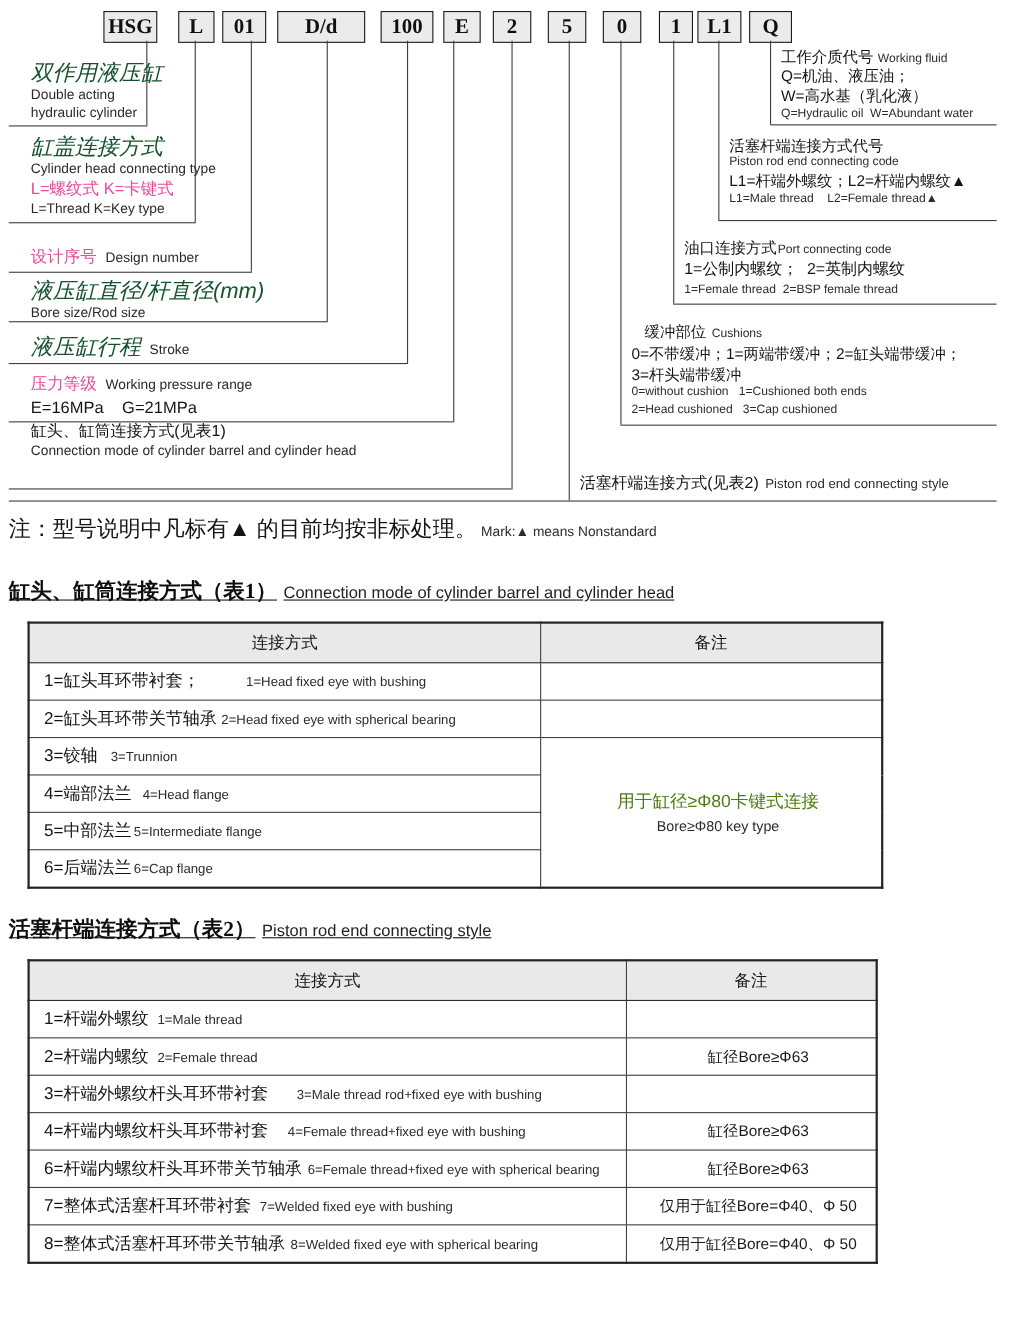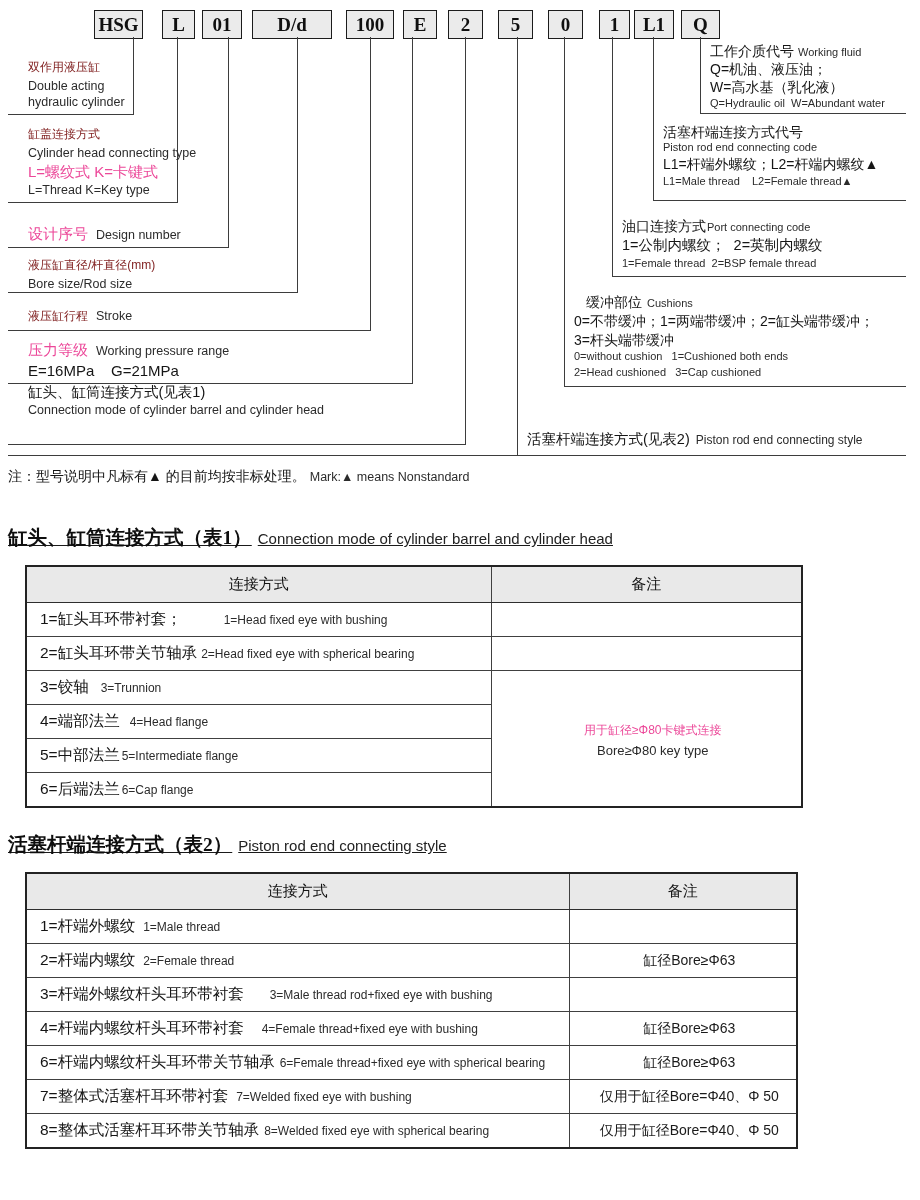--- a/index.html
+++ b/index.html
@@ -7,49 +7,49 @@
         font-family:"Liberation Sans",sans-serif;color:#1a1a1a;}
   
   .box{position:absolute;top:10px;height:27px;background:#ebebeb;border:1.5px solid #1c1c1c;
        display:flex;align-items:center;justify-content:center;
        font-family:"Liberation Serif",serif;font-weight:bold;font-size:19px;color:#101010;}
   
   .vl{position:absolute;width:1.4px;background:#3d3d3d;}
   .hl{position:absolute;height:1.4px;background:#3d3d3d;}
   
   .lbl{position:absolute;white-space:nowrap;}
-  .cn-lg{display:block;font-size:12px;line-height:21px;color:#7f1d1d;}
+  .cn-lg{display:block;font-size:20px;line-height:21px;color:#14532d;font-style:italic;}
   .cn-md{font-size:15px;line-height:20px;color:#ec4899;}
   .cn-sm{font-size:14px;line-height:18px;color:#151515;}
   .en-md{font-size:12.5px;line-height:16px;color:#2b2b2b;}
   .en-sm{font-size:11px;line-height:14px;color:#2b2b2b;}
   .blk{display:block;}
   .sp{margin-left:8px;}
   .pre{white-space:pre;}
   
   .note{position:absolute;left:8px;top:467px;white-space:nowrap;}
-  .note .cn{font-size:14px;color:#141414;}
+  .note .cn{font-size:20px;color:#141414;}
   .note .en{font-size:12.5px;color:#2b2b2b;margin-left:4px;}
   
   .sec{position:absolute;white-space:nowrap;text-decoration:underline;}
   .sec .tcn{font-family:"Liberation Serif",serif;font-weight:bold;font-size:19.5px;color:#0e0e0e;}
   .sec .ten{font-size:15px;color:#222;margin-left:6px;}
   
   .twrap{position:absolute;left:25px;}
   table.t{border-collapse:collapse;table-layout:fixed;}
   .t td{border:1px solid #404040;height:33px;vertical-align:middle;
         padding:0 0 0 13px;white-space:nowrap;overflow:visible;}
   .t tr.hd td{background:#e9e9e9;height:35px;text-align:center;padding:0;
         font-size:15px;color:#141414;border-bottom:1.8px solid #2e2e2e;}
   .t{border:2px solid #232323;}
   .cell-cn{font-size:15.5px;color:#141414;}
   .cell-en{font-size:12px;color:#2b2b2b;margin-left:8px;}
   .rmk{text-align:center;padding:0;font-size:14px;color:#1a1a1a;}
   .merged div{text-align:center;}
-  .mg-cn{font-size:12px;line-height:24px;color:#ec4899;}
+  .mg-cn{font-size:16px;line-height:24px;color:#4d7c0f;}
   .mg-en{font-size:13px;line-height:18px;color:#2b2b2b;}
 </style>
 </head>
 <body>
 
 <div class="page">
 
   <div class="box" style="left:94px;width:47px">HSG</div>
   <div class="box" style="left:162px;width:31px">L</div>
   <div class="box" style="left:202px;width:38px">01</div>

